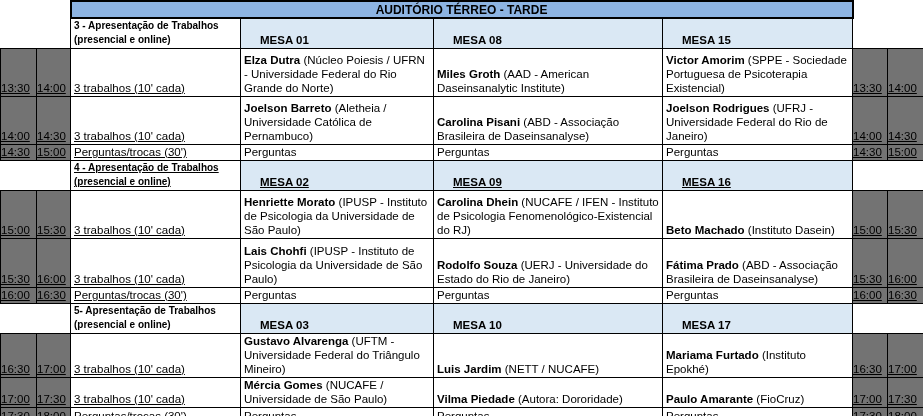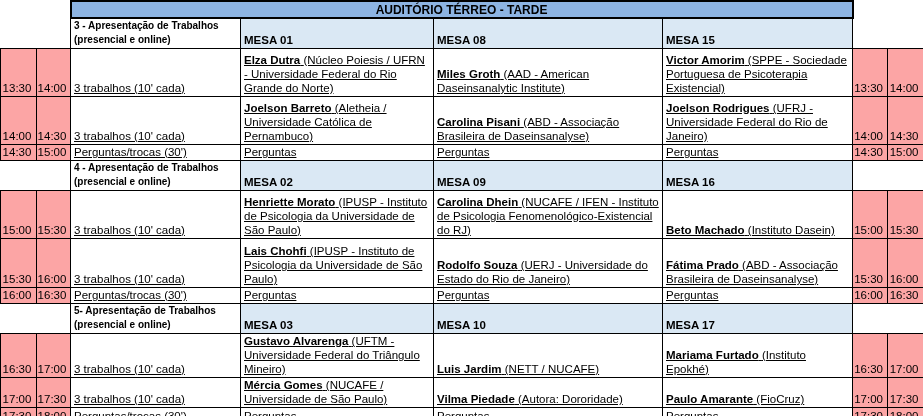--- a/index.html
+++ b/index.html
@@ -4,25 +4,25 @@
 <style>
   html,body{margin:0;padding:0;background:#fff;}
   #page{width:923px;height:416px;background:#fff;overflow:hidden;}
   table{border-collapse:collapse;table-layout:fixed;width:923px;
         font-family:"Liberation Sans",sans-serif;font-size:11.5px;line-height:14px;color:#000;}
   td{padding:0;vertical-align:bottom;overflow:hidden;}
   td.b{border:1px solid #000;}
   td.blank{border:none;background:#fff;}
   td.title-cell{background:#8DB4E2;border:2px solid #000;text-align:center;
                 vertical-align:middle;font-weight:bold;font-size:12px;}
-  td.time{background:#fca5a5;text-align:center;padding:0 3px 1px 0;}
+  td.time{background:#737373;text-align:left;padding:0 3px 1px 0;text-decoration:underline;}
   td.activity{padding:0 2px 1px 3px;text-decoration:underline;}
-  td.person{padding:0 2px 1px 3px;text-decoration:underline;}
+  td.person{padding:0 2px 1px 3px;}
   td.person .nm{font-weight:bold;}
-  td.mesa{background:#DAE8F4;font-weight:bold;padding:0 2px 1px 3px;}
+  td.mesa{background:#DAE8F4;font-weight:bold;padding:0 2px 1px 19px;}
   td.seclabel{font-weight:bold;padding:0 2px 1px 3px;font-size:10px;}
 </style>
 </head>
 <body>
 
 <div id="page">
   <table>
     <colgroup>
       <col style="width:36px">
         <col style="width:34px">
@@ -73,21 +73,21 @@
         <tr style="height: 16px;">
           <td class="time b">14:30</td>
           <td class="time b">15:00</td>
           <td class="activity b">Perguntas/trocas (30')</td>
           <td class="person b"><span>Perguntas</span></td>
           <td class="person b"><span>Perguntas</span></td>
           <td class="person b"><span>Perguntas</span></td>
           <td class="time b">14:30</td>
           <td class="time b">15:00</td>
         </tr>
-        <tr style="height: 22px;">
+        <tr style="height: 22px; text-decoration: underline;">
           <td class="blank" colspan="2"></td>
           <td class="seclabel b">
             <div>4 - Apresentação de Trabalhos</div>
             <div>(presencial e online)</div>
           </td>
           <td class="mesa b">MESA 02</td>
           <td class="mesa b">MESA 09</td>
           <td class="mesa b">MESA 16</td>
           <td class="blank" colspan="2"></td>
         </tr>

